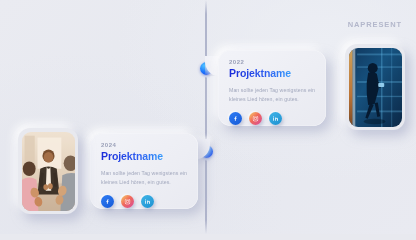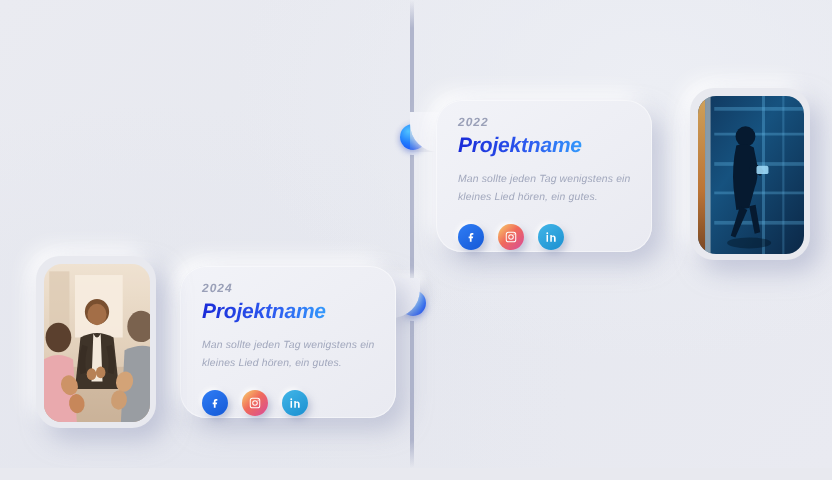--- a/index.html
+++ b/index.html
@@ -41,21 +41,20 @@
 
   
   .card {
     position:absolute;
     background:linear-gradient(145deg,#f2f3f8 0%,#e9eaf1 100%);
     border-radius:13px;
     box-shadow:
       5px 6px 12px rgba(164,170,196,.55),
       -4px -4px 10px rgba(255,255,255,.95),
       inset 0 0 0 .5px rgba(255,255,255,.45);
-    font-style: italic;
   }
   .card-top    { left:218px; top:50px;  width:108px; height:76px; }
   .card-bottom { left:90px;  top:133px; width:108px; height:76px; }
 
   
   .tail {
     position:absolute; width:20px; height:20px;
     background:linear-gradient(145deg,#f1f2f8,#eaebf2);
   }
   .tail-top {
@@ -111,20 +110,21 @@
   .photo-top    { right:11px; top:44px;  width:60px; height:86px; }
   .photo-bottom { left:18px;  top:128px; width:60px; height:86px; }
   .photo-frame { width:100%; height:100%; border-radius:9px; overflow:hidden; position:relative; }
   .photo svg { display:block; width:100%; height:100%; }
 </style>
 </head>
 <body>
 
 <div id="slide">
 
+  <div class="brand">NAPRESENT</div>
 
   <div class="tl-line"></div>
   <div class="tl-dot d1"></div>
   <div class="tl-dot d2"></div>
 
   <div class="tail tail-top"></div>
   <div class="tail tail-bottom"></div>
 
   <div class="card card-top">
     <div class="card-inner">

